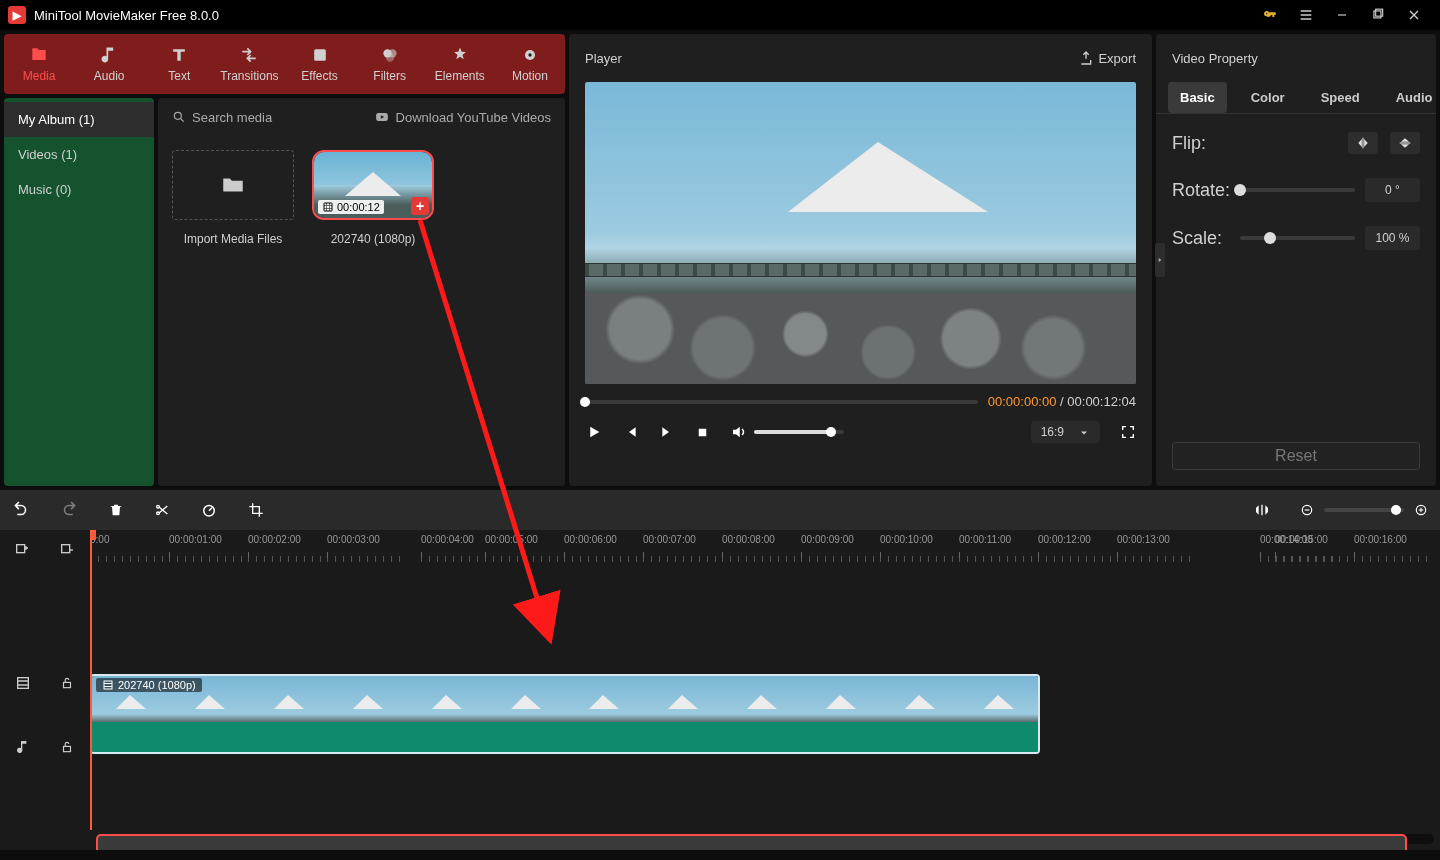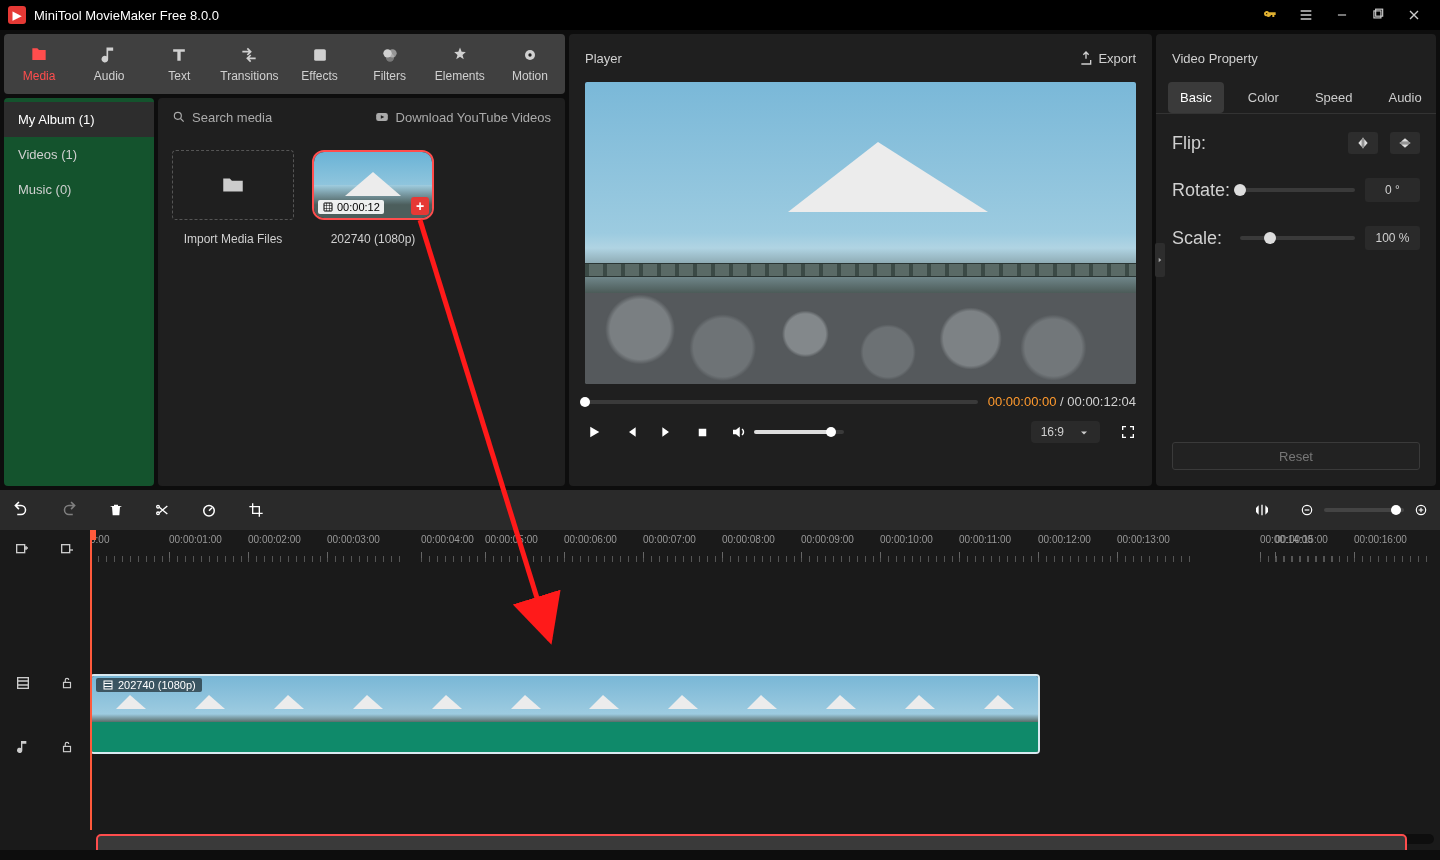--- a/index.html
+++ b/index.html
@@ -38,21 +38,21 @@
   .titlebar .key-icon { color:#e0b030; }
 
   
   .top-area { display:flex; height: 460px; padding: 4px; gap:4px; }
   .left-col  { width: 561px; display:flex; flex-direction:column; gap:4px;}
   .player-col{ flex:1; background:#1f1f1f; display:flex; flex-direction:column; border-radius:4px;}
   .props-col { width: 280px; background:#1f1f1f; border-radius:4px; display:flex; flex-direction:column;}
 
   
   .main-tabs {
-    background:#404040; border-radius:4px;
+    background:#7f1d1d; border-radius:4px;
     display:flex; height:60px;
   }
   .main-tab {
     flex:1; display:flex; flex-direction:column;
     align-items:center; justify-content:center;
     color:#d0d0d0; cursor:pointer; font-size:12px;
     gap:4px;
   }
   .main-tab.active { color:#ff4d4d; }
   .main-tab svg { width:20px; height:20px; }
@@ -143,40 +143,40 @@
   .vol{display:flex;align-items:center;gap:6px;}
   .volbar{width:90px;height:4px;background:#3a3a3a;border-radius:2px;position:relative;}
   .volbar .fill{position:absolute;left:0;top:0;bottom:0;width:85%;background:#ddd;border-radius:2px;}
   .volbar .knob{position:absolute;left:85%;top:50%;width:10px;height:10px;background:#fff;border-radius:50%;transform:translate(-50%,-50%);}
   .controls .sp{flex:1;}
   .aspect-sel{background:#2a2a2a;border-radius:4px;padding:4px 10px;display:flex;align-items:flex-end;gap:14px;cursor:pointer;font-size:12px;}
 
   
   .props-header{height:48px;display:flex;align-items:center;padding:0 16px;}
   .prop-tabs{display:flex;gap:12px;padding:0 12px;border-bottom:1px solid #333;}
-  .prop-tab{padding:8px 12px;cursor:pointer;font-size:13px;color:#ccc;border-radius:4px;}
+  .prop-tab{padding:8px 12px;cursor:pointer;font-size:13px;color:#ccc;border-radius:4px;font-weight:bold;}
   .prop-tab.active{background:#3a3a3a;color:#fff;}
   .prop-body{padding:18px 16px;display:flex;flex-direction:column;gap:24px;flex:1;}
   .prow{display:flex;align-items:center;gap:12px;}
   .plabel{width:56px;font-size:18px;}
   .flip-btn{width:30px;height:22px;background:#2d2d2d;border-radius:3px;display:flex;align-items:center;justify-content:center;cursor:pointer;}
   .slider-wrap{flex:1;display:flex;align-items:center;gap:10px;}
   .slider{flex:1;height:4px;background:#3a3a3a;border-radius:2px;position:relative;}
   .slider .knob{position:absolute;top:50%;width:12px;height:12px;background:#ddd;border-radius:50%;transform:translate(-50%,-50%);cursor:pointer;}
   .slider.rotate .knob{left:0%;}
   .slider.scale  .knob{left:26%;}
   .valbox{min-width:55px;height:24px;background:#2a2a2a;border-radius:3px;display:flex;align-items:center;justify-content:center;font-size:12px;}
   .props-col .collapse{
     position:absolute;left:-1px;top:50%;transform:translateY(-50%);
     width:10px;height:34px;background:#2d2d2d;
     display:flex;align-items:center;justify-content:center;border-radius:2px;cursor:pointer;
   }
   .props-col{position:relative;}
   .reset-row{padding:10px 16px 16px;}
-  .reset-btn{width:100%;height:28px;border:1px solid #3a3a3a;background:#222;color:#777;border-radius:3px;cursor:pointer;font-size:13px;}
+  .reset-btn{width:100%;height:28px;border:1px solid #3a3a3a;background:#222;color:#777;border-radius:3px;cursor:pointer;font-size:16px;}
 
   
   .tl-toolbar{height:40px;background:#2a2a2a;display:flex;align-items:center;padding:0 12px;gap:30px;}
   .tl-btn{cursor:pointer;display:flex;}
   .tl-toolbar .sp{flex:1;}
   .zoom-ctrl{display:flex;align-items:center;gap:10px;}
   .zoom-bar{width:80px;height:4px;background:#444;border-radius:2px;position:relative;}
   .zoom-bar .knob{position:absolute;left:90%;top:50%;width:10px;height:10px;background:#fff;border-radius:50%;transform:translate(-50%,-50%);cursor:pointer;}
 
   

